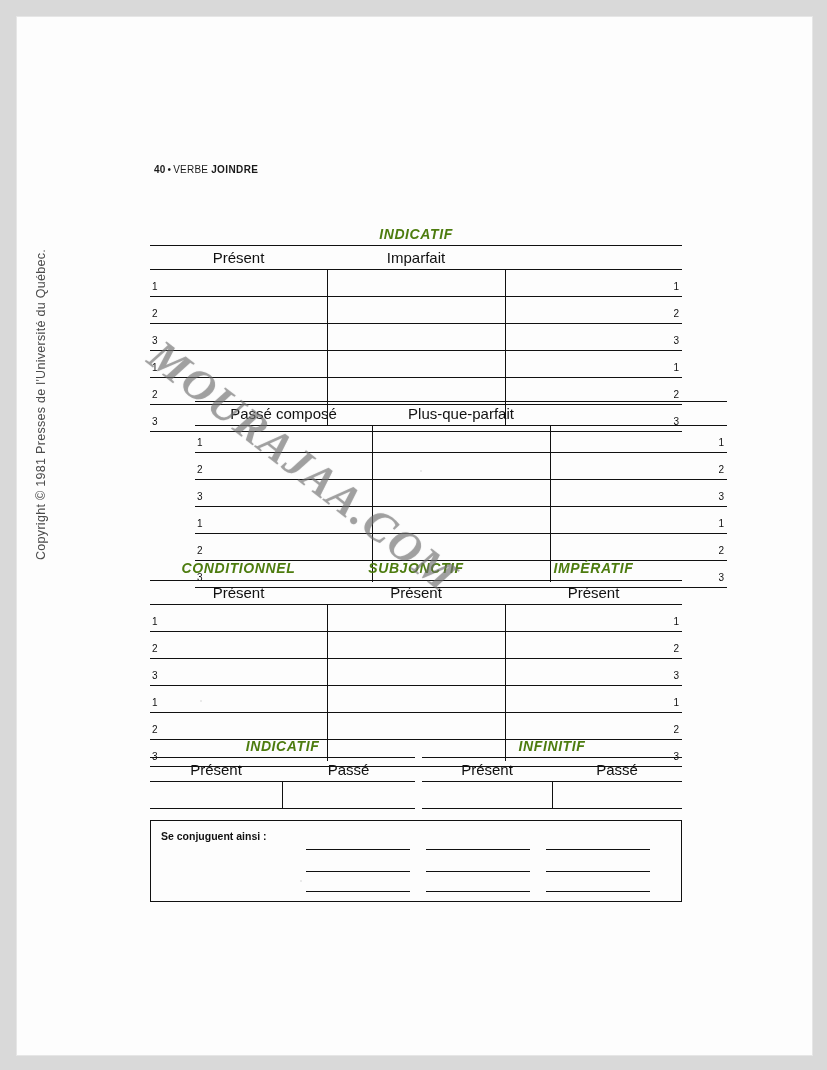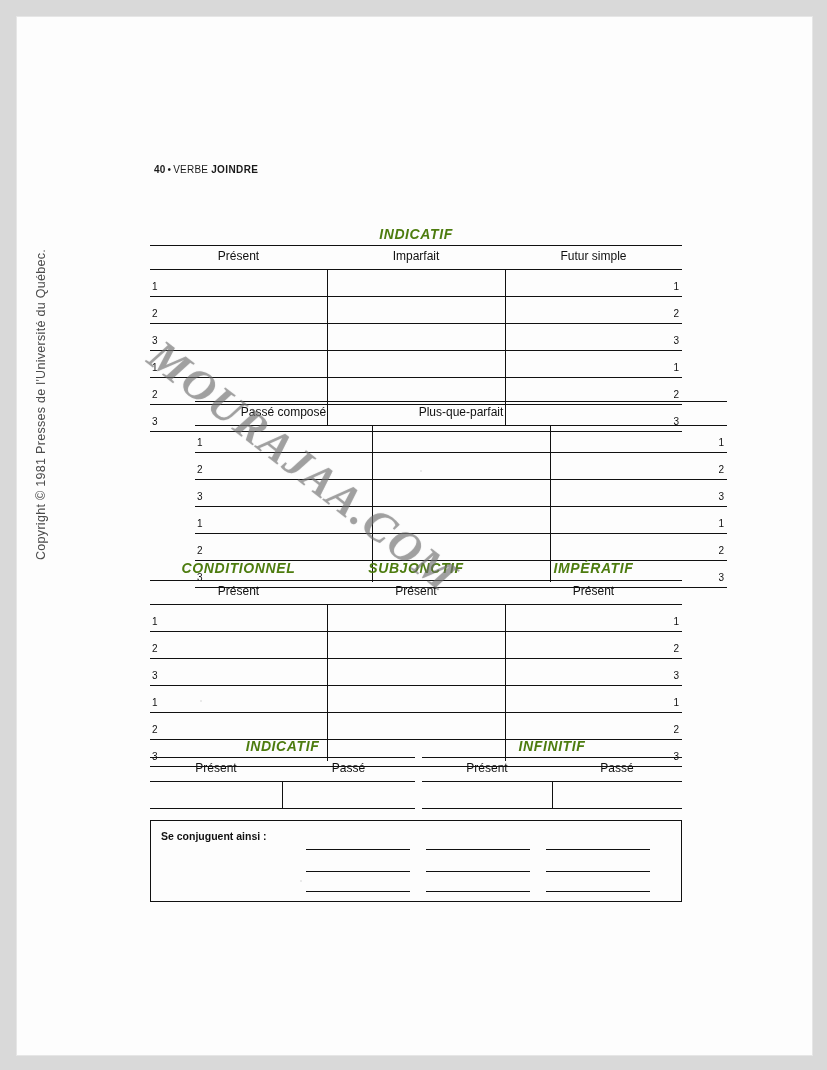--- a/index.html
+++ b/index.html
@@ -80,21 +80,21 @@
     font-size: 14px;
     letter-spacing: 0.6px;
     color: #4d7c0f;
   }
   .rule {
     height: 0;
     border-top: 1.6px solid #111;
   }
   .colheads {
     display: flex;
-    font-size: 12px;
+    font-size: 15px;
     color: #111;
   }
   .colheads > div {
     text-align: center;
   }
   .rows {
     position: relative;
   }
   .row {
     position: relative;
@@ -184,21 +184,20 @@
 
   <div class="block" style="left:150px; top:226px; width:532px;">
     <div class="section-title">INDICATIF</div>
   </div>
 
   <div class="block" style="left:150px; top:245px; width:532px;">
     <div class="rule"></div>
     <div class="colheads" style="height:20px; padding-top:3px;">
       <div style="width:177px;">Présent</div>
       <div style="width:178px;">Imparfait</div>
-      <div style="width:177px;">Futur simple</div>
     </div>
     <div class="rule"></div>
     <div class="rows" style="height:156px;">
       <div class="vline" style="left:177px; height:156px;"></div>
       <div class="vline" style="left:355px; height:156px;"></div>
 
       <div class="row">
         <span class="num-left">1</span>
         <span class="num-right">1</span>
       </div>

